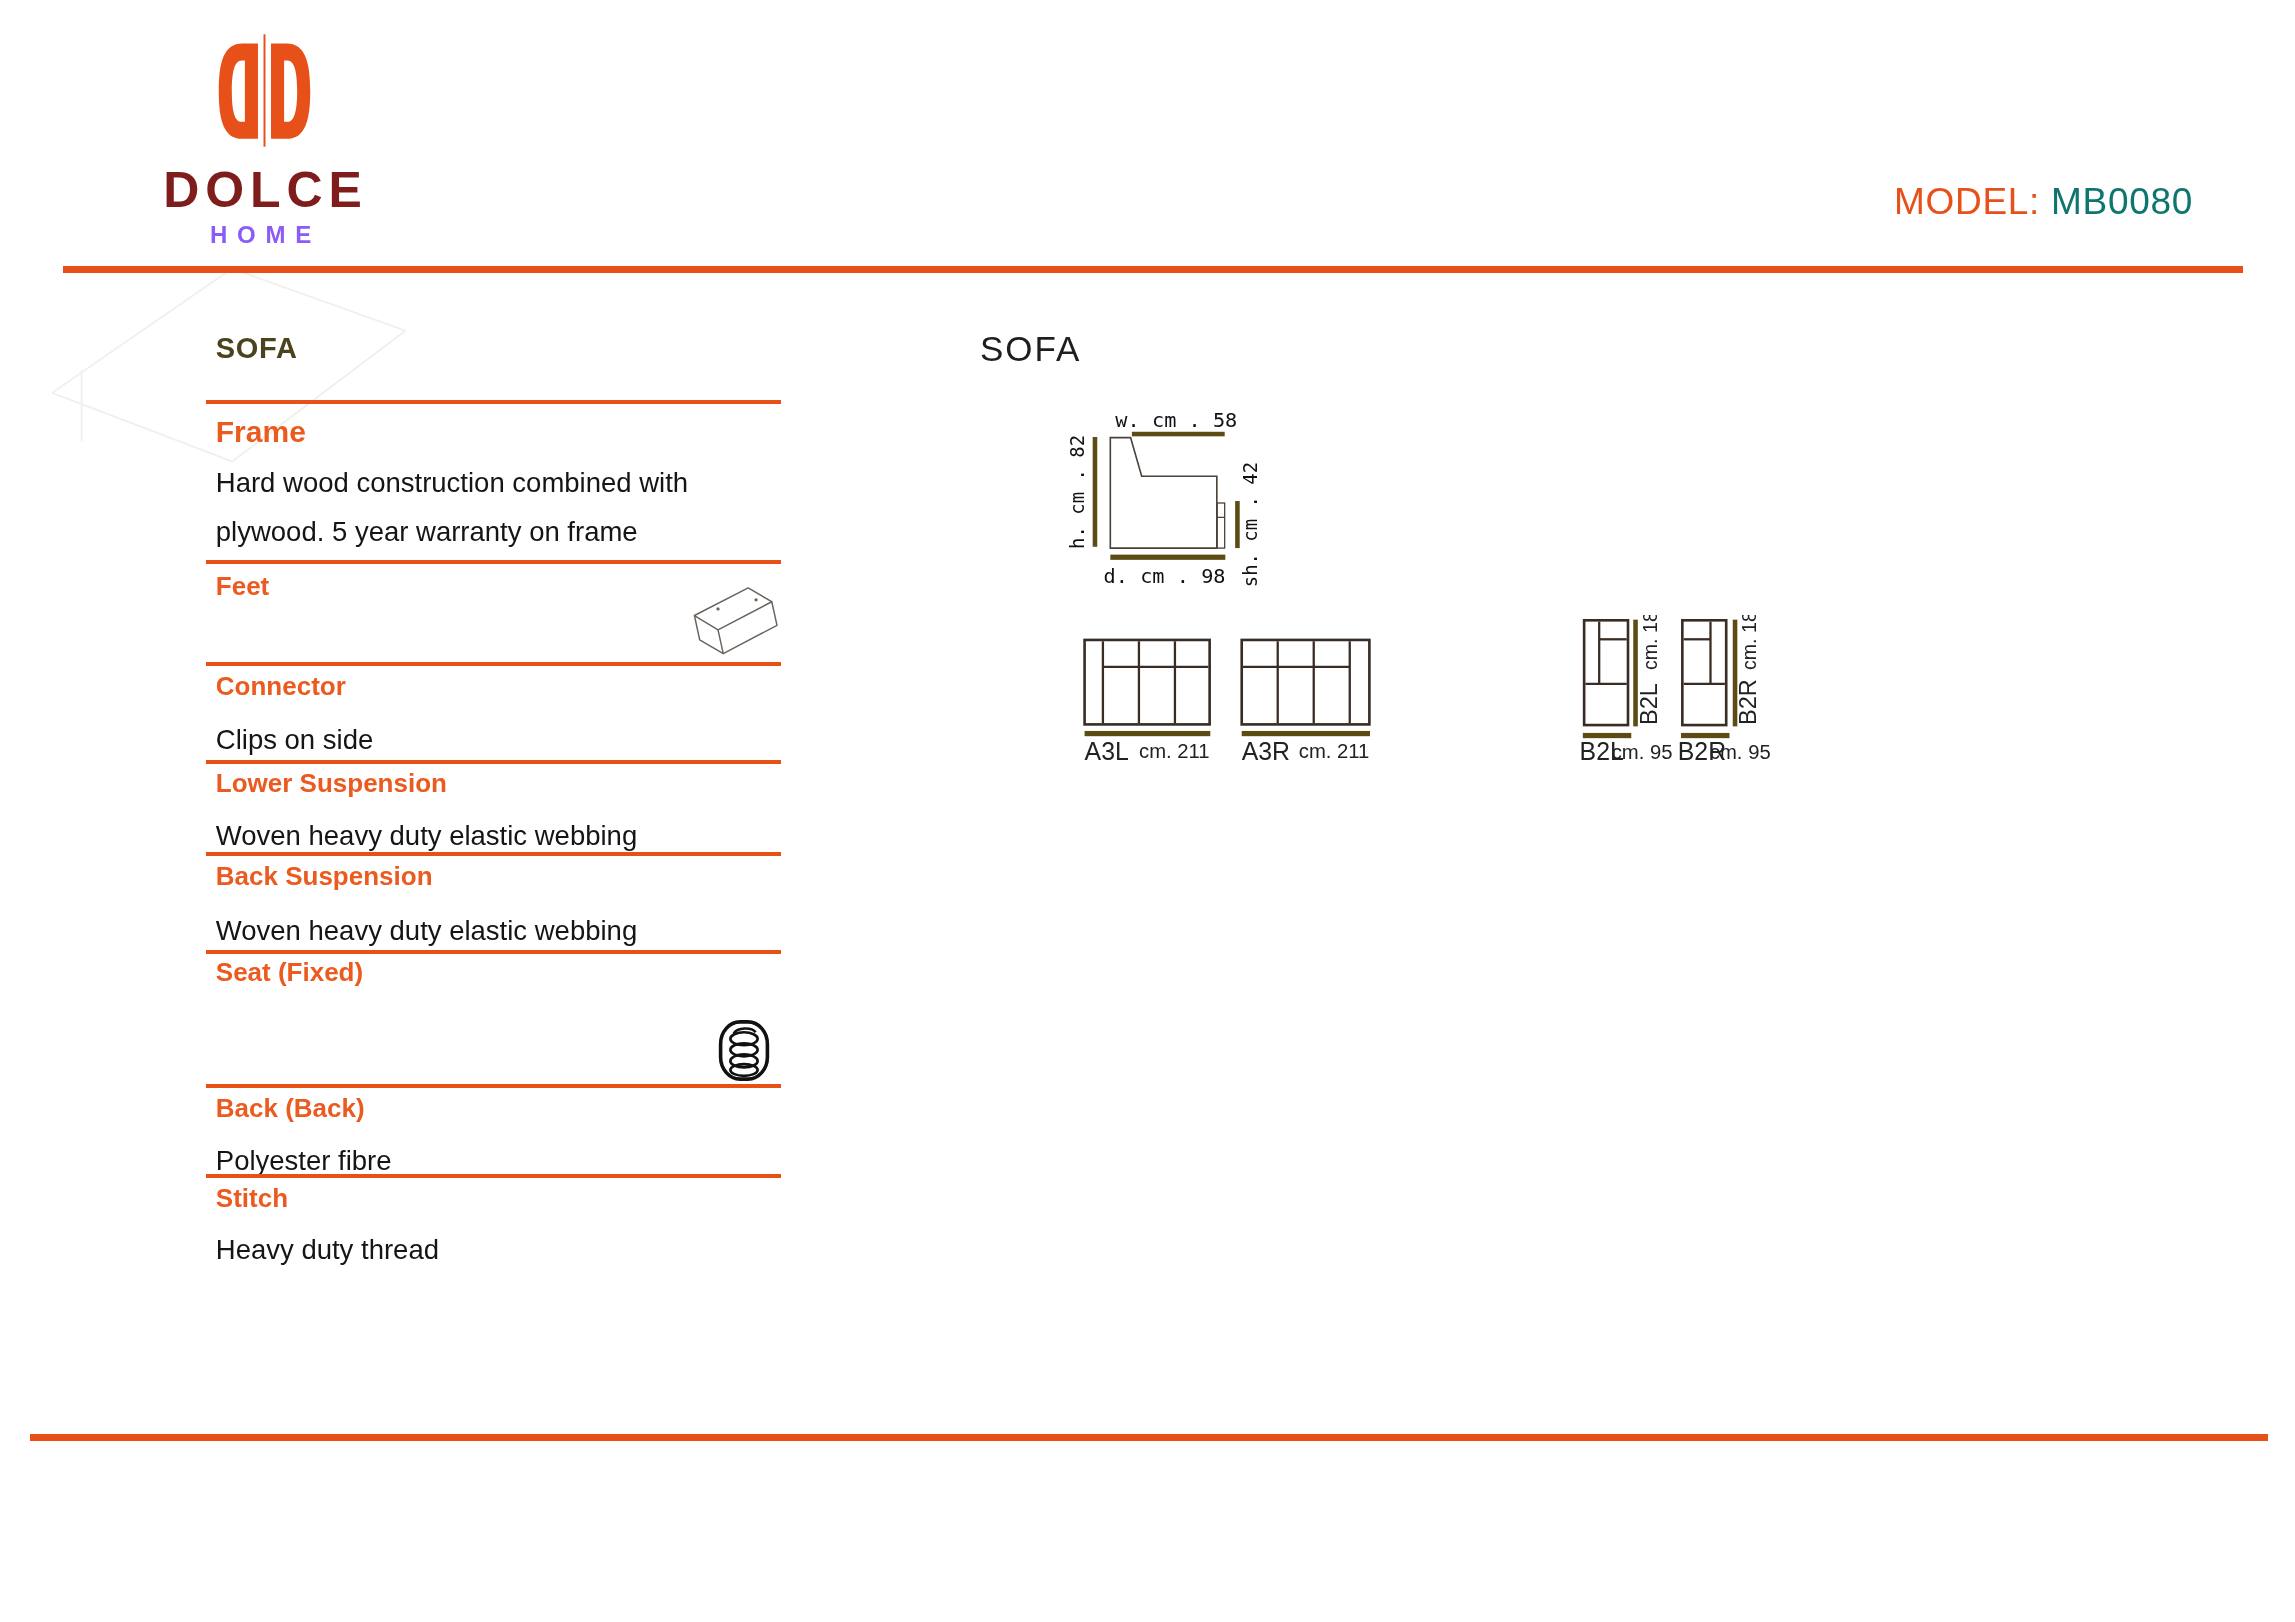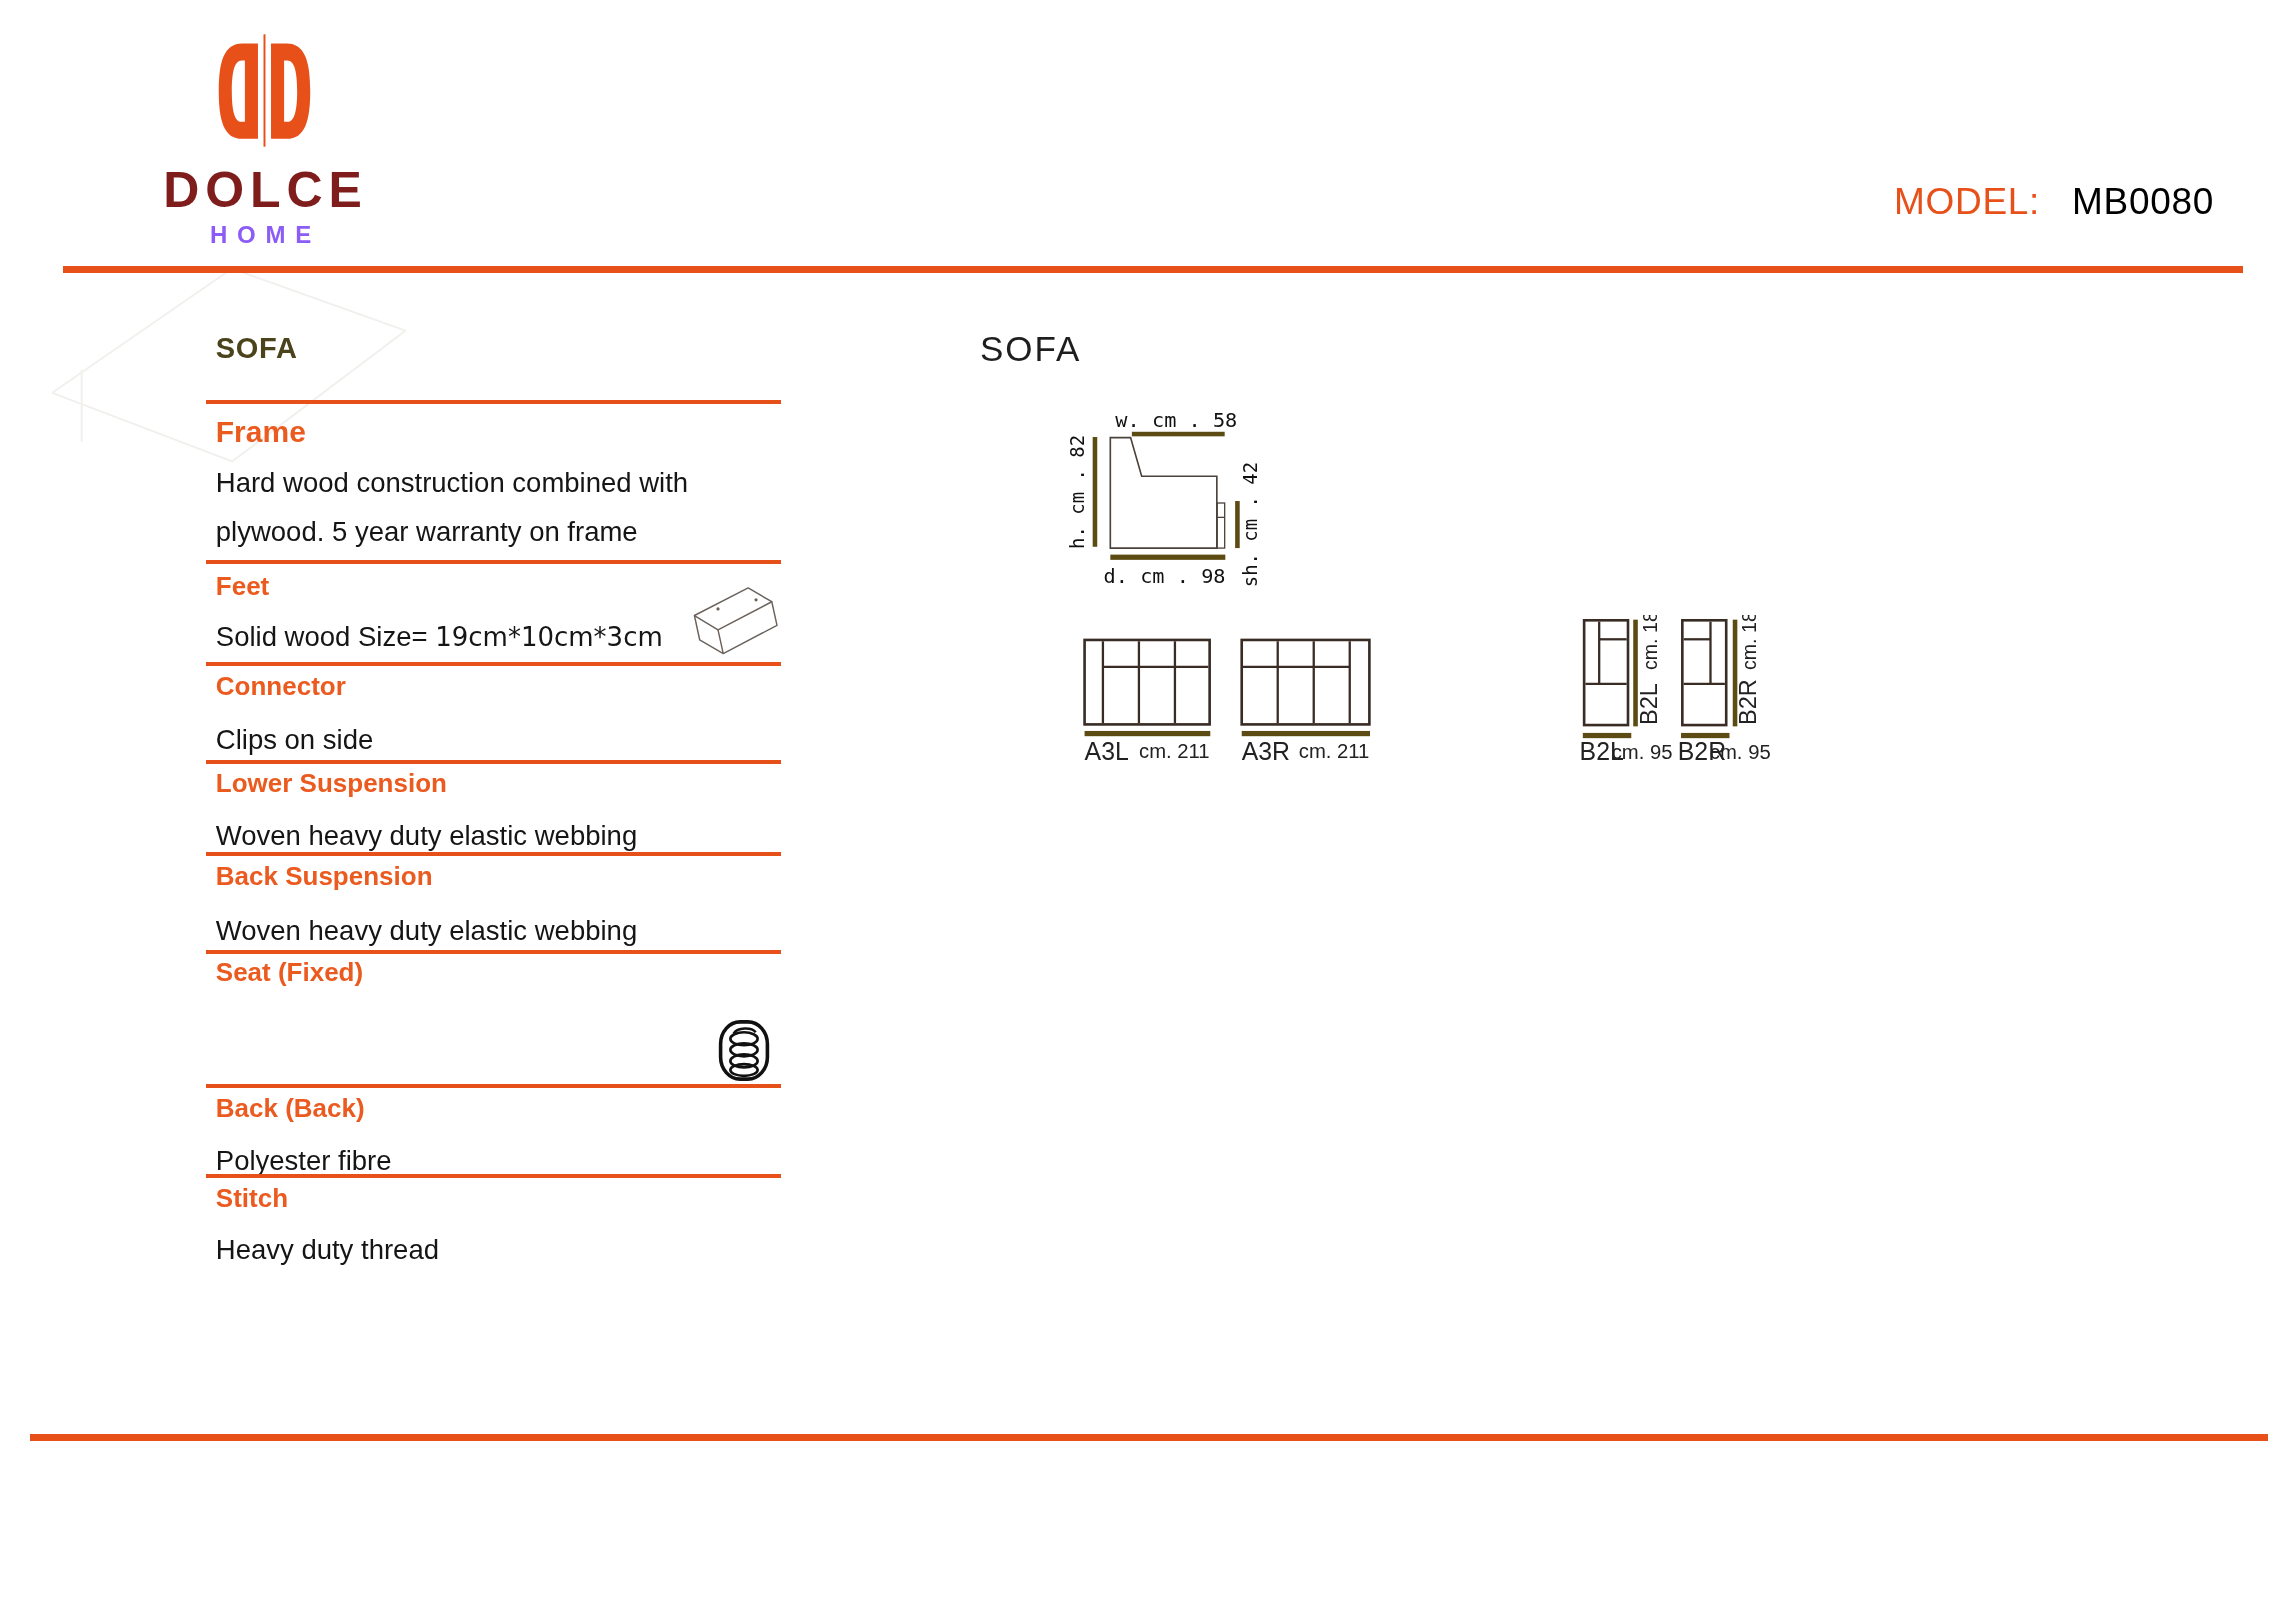--- a/index.html
+++ b/index.html
@@ -6,21 +6,21 @@
   #page{position:relative;width:2295px;height:1623px;background:#ffffff;overflow:hidden;
         font-family:"Liberation Sans",sans-serif;color:#151515;}
   .abs{position:absolute;}
   
   .brand-name{left:147px;top:161px;width:237px;text-align:center;font-size:50px;font-weight:bold;
               letter-spacing:5.9px;color:#7f1d1d;}
   .brand-sub{left:147px;top:221px;width:237px;text-align:center;font-size:24px;letter-spacing:9.8px;
              color:#8b5cf6;font-weight:bold;}
   .model-line{left:1894px;top:181px;font-size:37px;letter-spacing:0.7px;}
   .model-label{color:#E8501A;}
-  .model-value{color:#000000;margin-left:32px;}
+  .model-value{color:#0f766e;margin-left:11px;}
   .rule-top{left:63px;top:266px;width:2180px;height:7.2px;background:#E8501A;}
   .rule-bottom{left:30px;top:1434px;width:2238px;height:7.2px;background:#E8501A;}
   
   #leftcol{left:206px;top:0;width:575px;height:1623px;}
   .lc{position:absolute;left:9.8px;}
   .lrule{position:absolute;left:0;width:575px;height:3.9px;background:#E8501A;}
   .panel-title{font-size:29px;font-weight:bold;color:#4A431C;letter-spacing:0.7px;}
   .sec-head{font-size:26px;font-weight:bold;color:#EB5A1E;}
   .sec-head-lg{font-size:30px;font-weight:bold;color:#EB5A1E;}
   .sec-body{font-size:27.5px;color:#151515;line-height:49px;}
@@ -66,21 +66,20 @@
 
   <div class="abs" id="leftcol">
     <div class="lc panel-title" style="top:332px;">SOFA</div>
     <div class="lrule" style="top:400px;"></div>
 
     <div class="lc sec-head-lg" style="top:415px;">Frame</div>
     <div class="lc sec-body" style="top:458px;width:550px;"><span>Hard wood construction combined with</span><br><span>plywood. 5 year warranty on frame</span></div>
     <div class="lrule" style="top:560px;"></div>
 
     <div class="lc sec-head" style="top:571px;">Feet</div>
-    <div class="lc sec-body" style="top:612px;"><span>Solid wood Size=</span> <span class="feet-size">19cm*10cm*3cm</span></div>
     <svg class="abs" style="left:474px;top:584px;" width="118" height="84" viewBox="0 0 180 128">
       <g stroke="#6B625C" stroke-width="2.2" fill="none" stroke-linejoin="round">
         <polygon points="22,48 104,6 140,27 58,70"></polygon>
         <polyline points="22,48 30,85 66,106 58,70"></polyline>
         <polyline points="66,106 148,63 140,27"></polyline>
       </g>
       <circle cx="58" cy="38" r="2.5" fill="#6B625C"></circle>
       <circle cx="116" cy="24" r="2.5" fill="#6B625C"></circle>
     </svg>
     <div class="lrule" style="top:662px;"></div>

